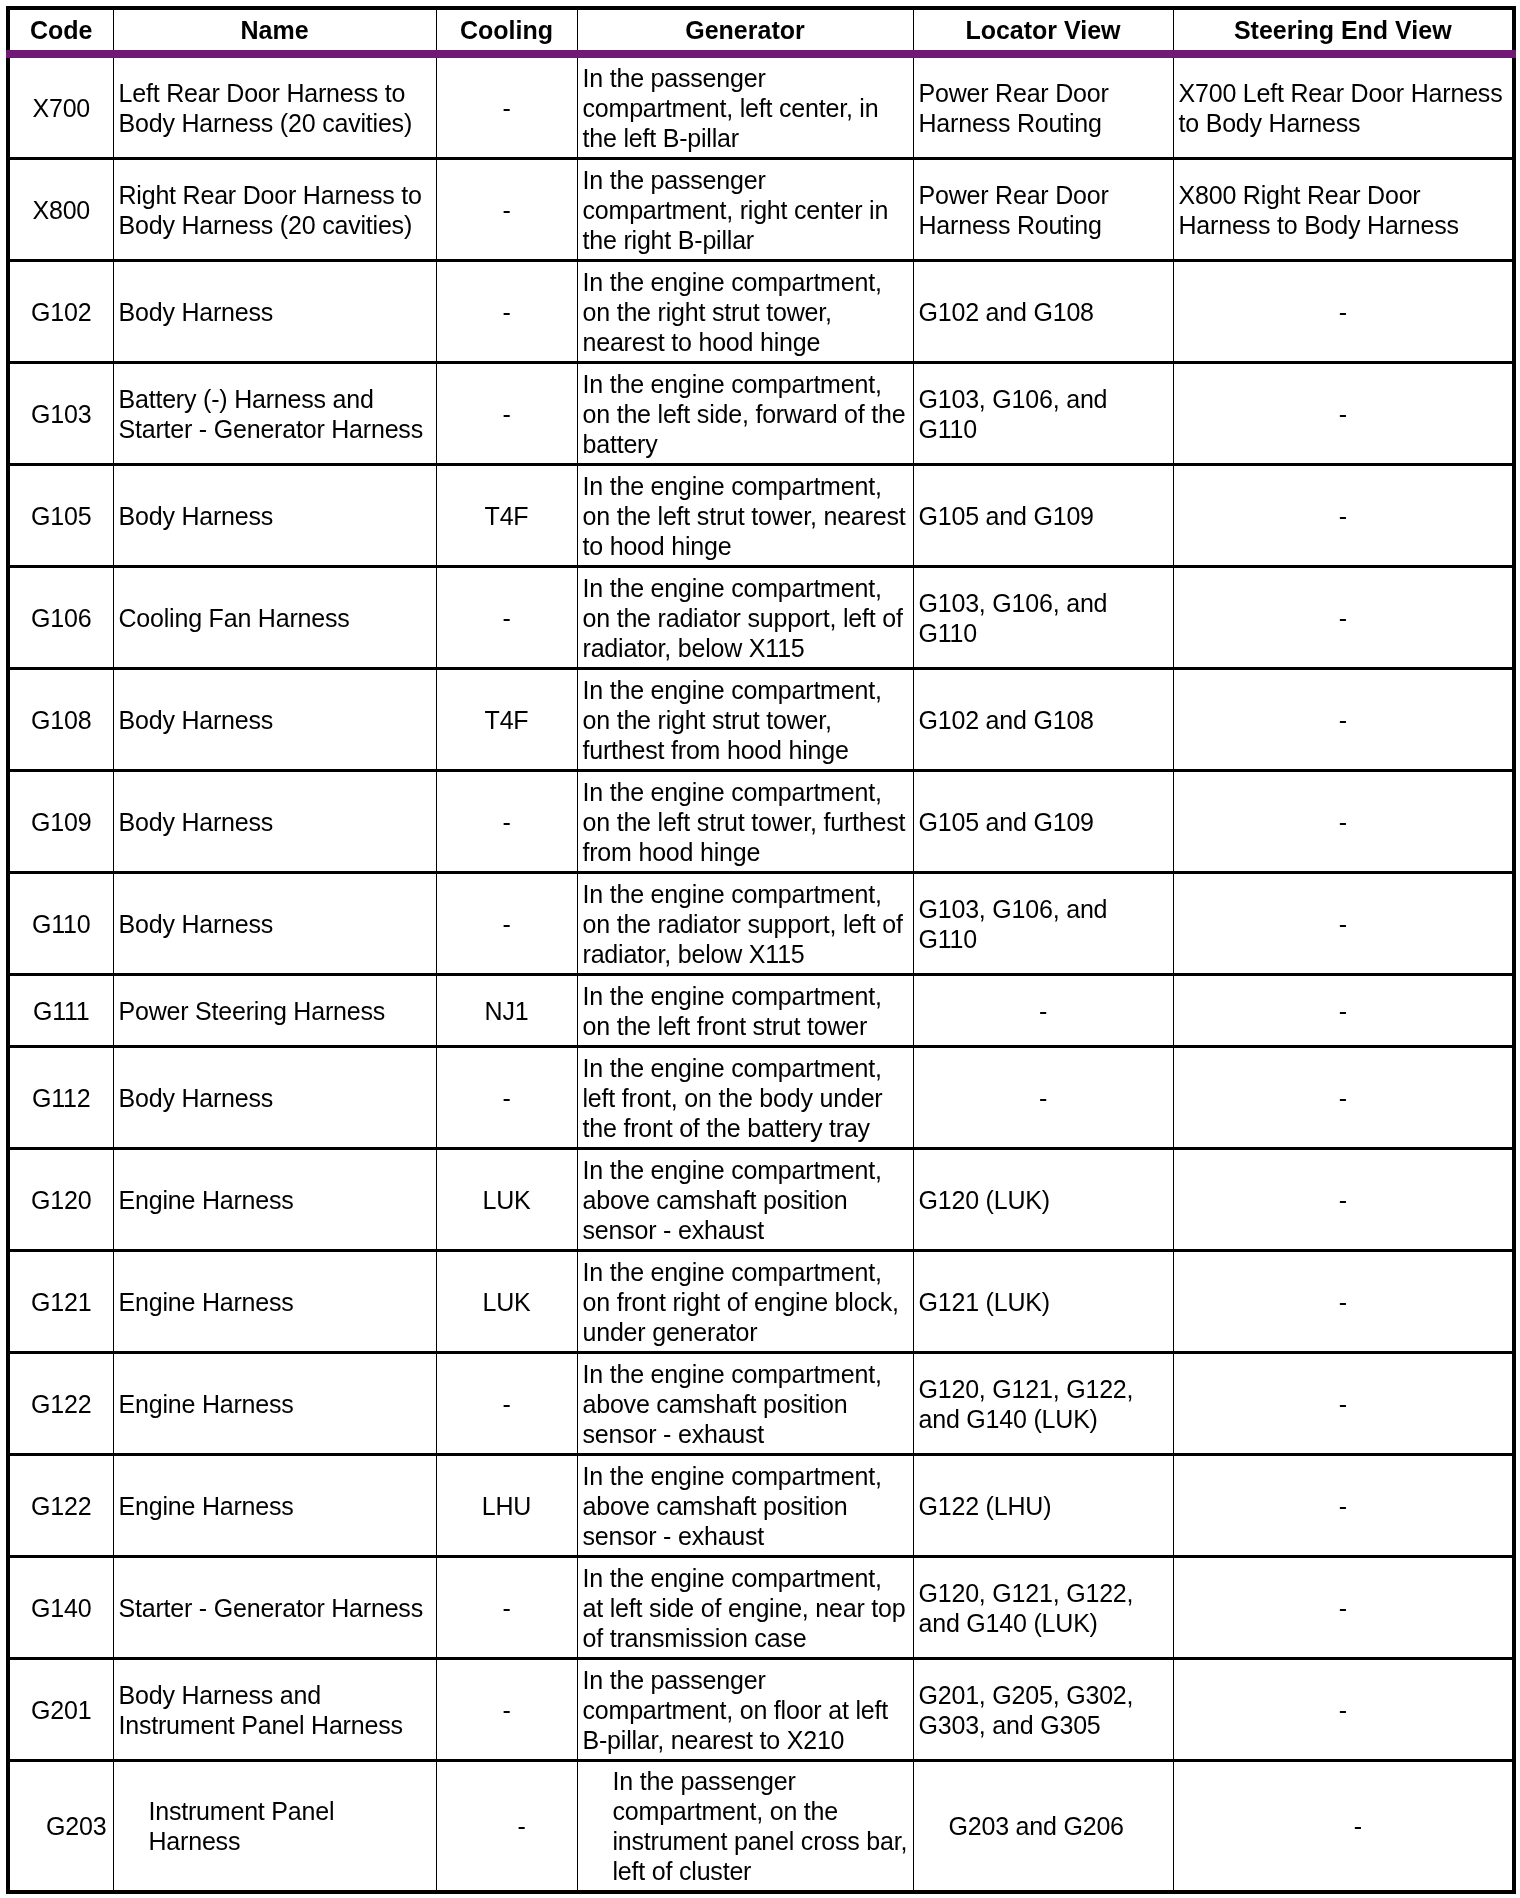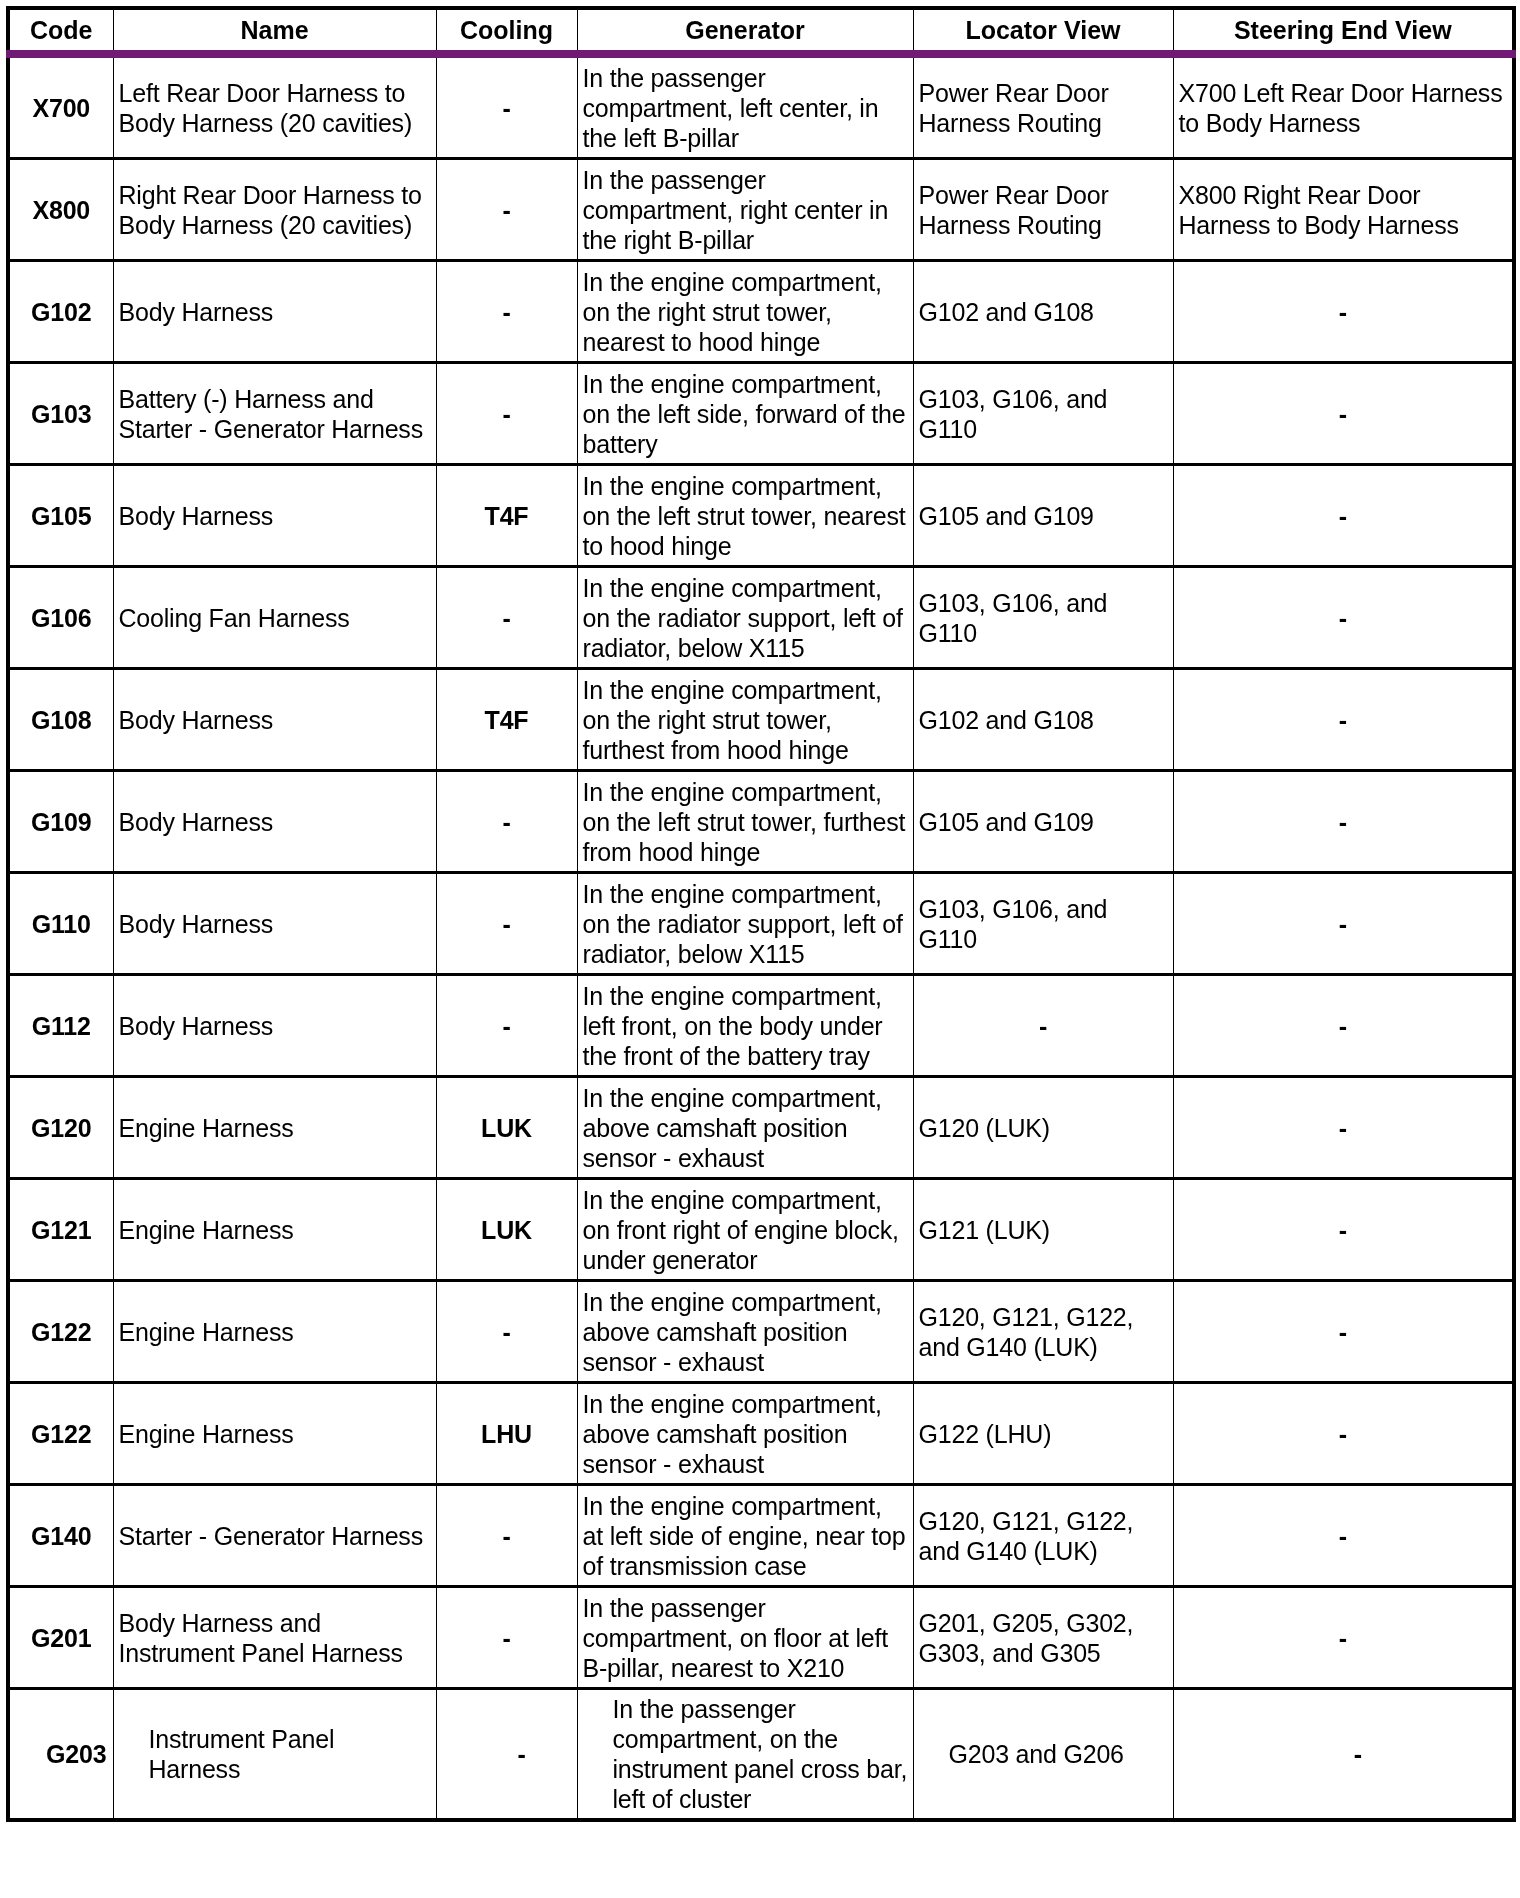--- a/index.html
+++ b/index.html
@@ -29,21 +29,21 @@
     vertical-align: middle;
     border-left: 1.5px solid #000;
     border-top: 3px solid #000;
     padding: 0 5px;
     letter-spacing: -0.2px;
   }
   .tbl tr.h103 td { height: 99px; }
   .tbl tr.h73 td { height: 69px; }
   .tbl tr.h132 td { height: 128px; padding-left: 35px; }
   .tbl th:first-child, .tbl td:first-child { border-left: none; }
-  .c { text-align: center; font-weight: bold; }
+  .c { text-align: center; }
   .l { text-align: left; }
   col.c1 { width: 105px; }
   col.c2 { width: 323px; }
   col.c3 { width: 141px; }
   col.c4 { width: 336px; }
   col.c5 { width: 260px; }
   col.c6 { width: 341px; }
 </style>
 </head>
 <body>
@@ -133,20 +133,28 @@
         <td class="c">-</td>
       </tr>
       <tr class="h103">
         <td class="c">G110</td>
         <td class="l">Body Harness</td>
         <td class="c">-</td>
         <td class="l">In the engine compartment, on the radiator support, left of radiator, below X115</td>
         <td class="l">G103, G106, and G110</td>
         <td class="c">-</td>
       </tr>
+      <tr class="h73">
+        <td class="c">G111</td>
+        <td class="l">Power Steering Harness</td>
+        <td class="c">NJ1</td>
+        <td class="l">In the engine compartment, on the left front strut tower</td>
+        <td class="c">-</td>
+        <td class="c">-</td>
+      </tr>
       <tr class="h103">
         <td class="c">G112</td>
         <td class="l">Body Harness</td>
         <td class="c">-</td>
         <td class="l">In the engine compartment, left front, on the body under the front of the battery tray</td>
         <td class="c">-</td>
         <td class="c">-</td>
       </tr>
       <tr class="h103">
         <td class="c">G120</td>

